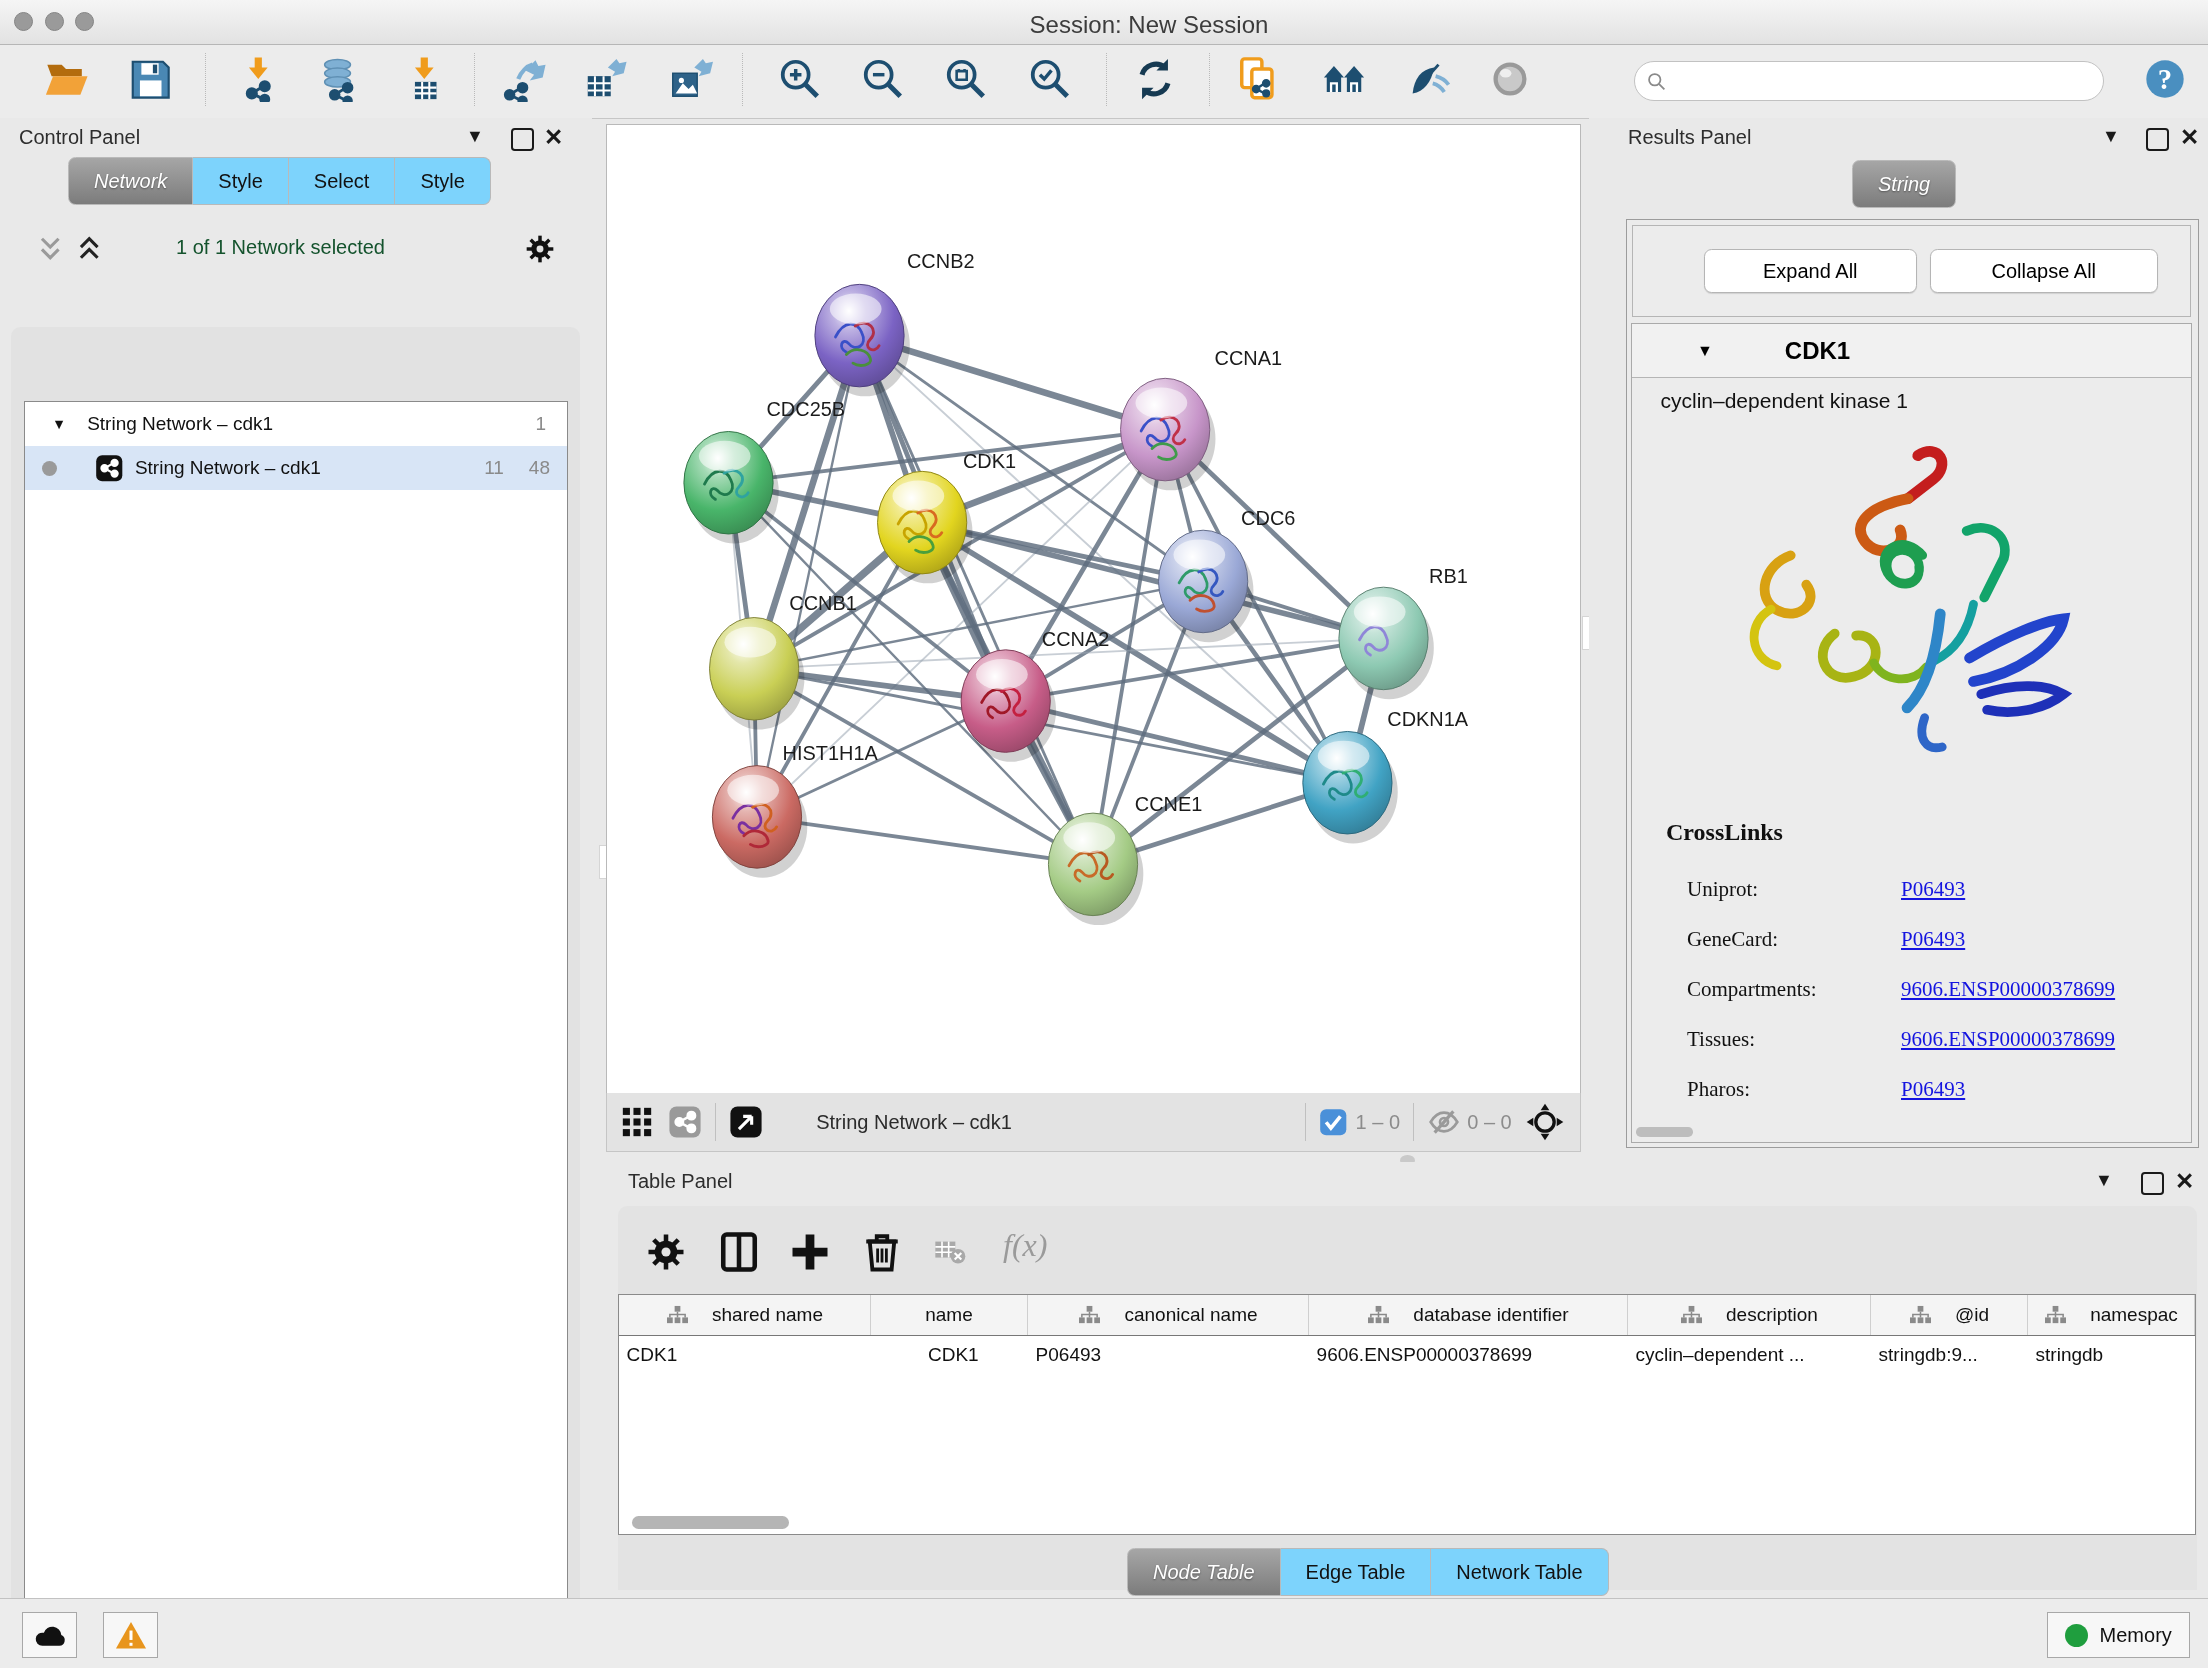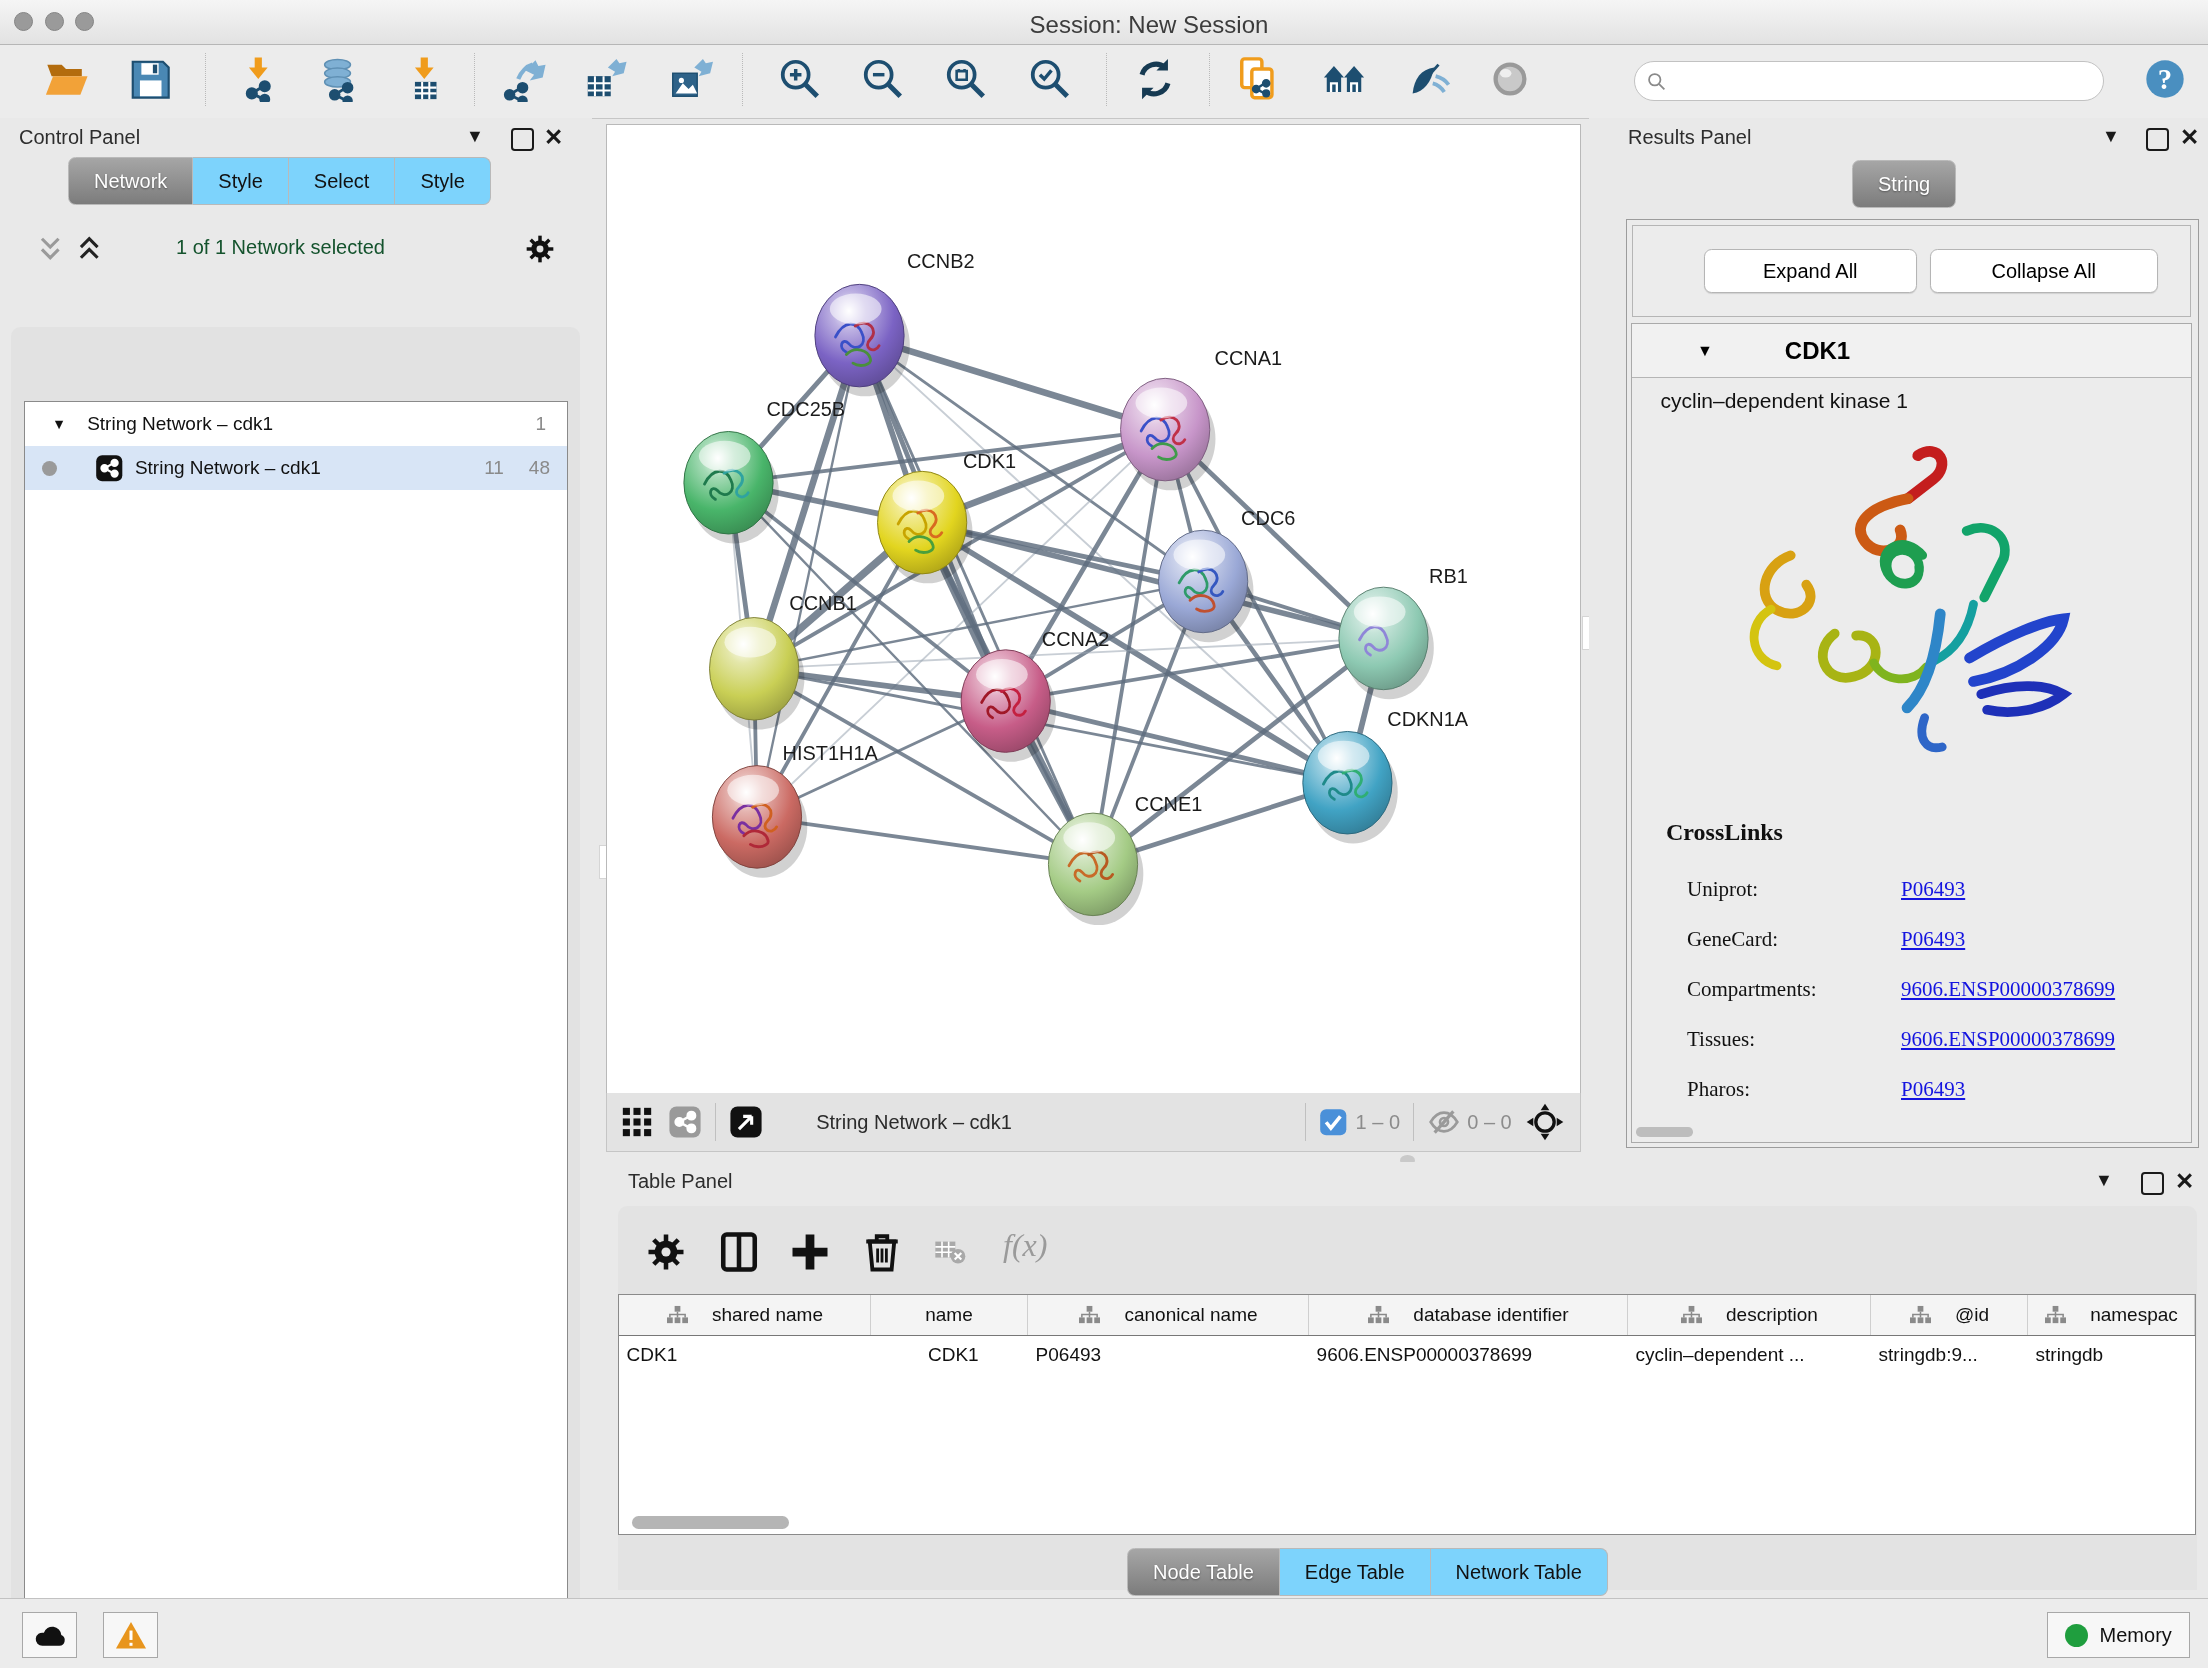--- a/index.html
+++ b/index.html
@@ -18,21 +18,21 @@
   .search input{border:none;outline:none;font-size:18px;width:399px;background:transparent;font-family:"Liberation Sans",sans-serif;}
   
   .phead{font-size:20px;color:#2d2d2d;}
   .hbtn{font-size:18px;color:#1a1a1a;cursor:pointer;}
   .sqbtn{width:19px;height:19px;border:2.4px solid #1a1a1a;border-radius:3.8px;cursor:pointer;}
   
   .seg{display:flex;}
   .seg .t{height:46px;line-height:46px;padding:0 25px;font-size:20px;background:#7dd3fc;border:1px solid #b9b9b9;border-left:none;color:#111;cursor:pointer;}
   .seg .t:first-child{border-left:1px solid #b9b9b9;border-radius:7.6px 0 0 7.6px;}
   .seg .t:last-child{border-radius:0 7.6px 7.6px 0;}
-  .seg .t.on{background:linear-gradient(#a6a6a6,#7c7c7c);color:#fff;text-shadow:0 1px 1.9px rgba(0,0,0,.4);}
+  .seg .t.on{background:linear-gradient(#a6a6a6,#7c7c7c);color:#fff;text-shadow:0 1px 1.9px rgba(0,0,0,.4);font-style:italic;}
   
   .cp-card{left:11.4px;top:209px;width:569px;height:1370px;background:#e2e2e2;border-radius:9.5px;}
   .cp-white{left:24px;top:283px;width:542px;height:1290px;background:#fff;border:1.4px solid #8a8a8a;}
   .trow{height:44px;display:flex;align-items:center;font-size:19px;color:#111;}
   .trow .cnt{color:#8a8a8a;}
   .trow.sel{background:#d8e5f6;}
   
   .canvas{left:606px;top:124px;width:973px;height:968px;background:#fff;border:1px solid #b9b9b9;}
   .netbar{left:606px;top:1093px;width:973px;height:58px;background:#e3e3e3;border:1px solid #c5c5c5;border-top:none;display:flex;align-items:center;}
   .nbtn{margin-left:13.3px;cursor:pointer;}

